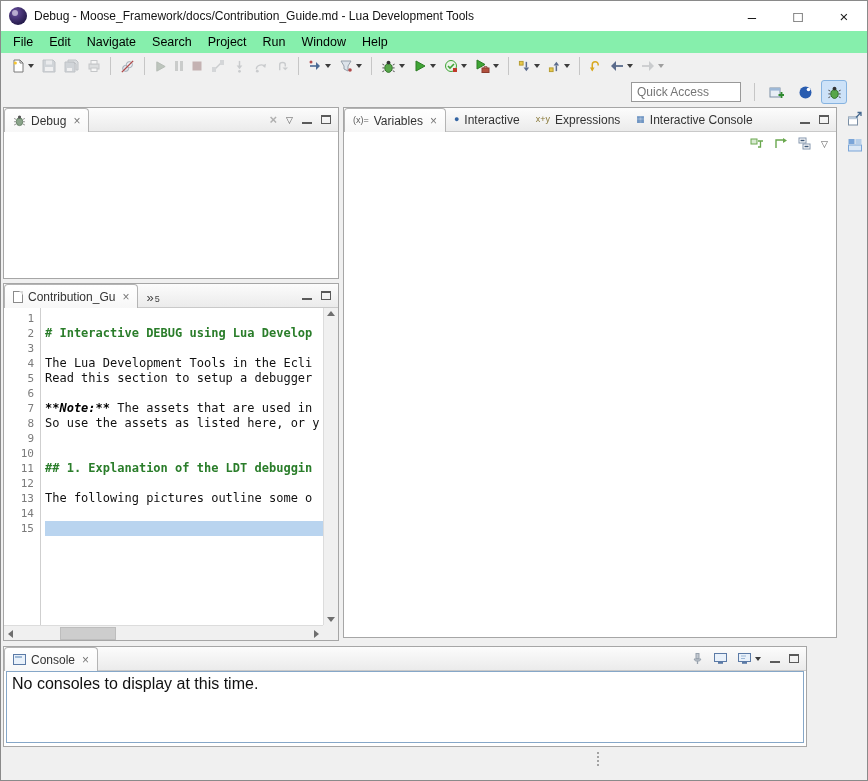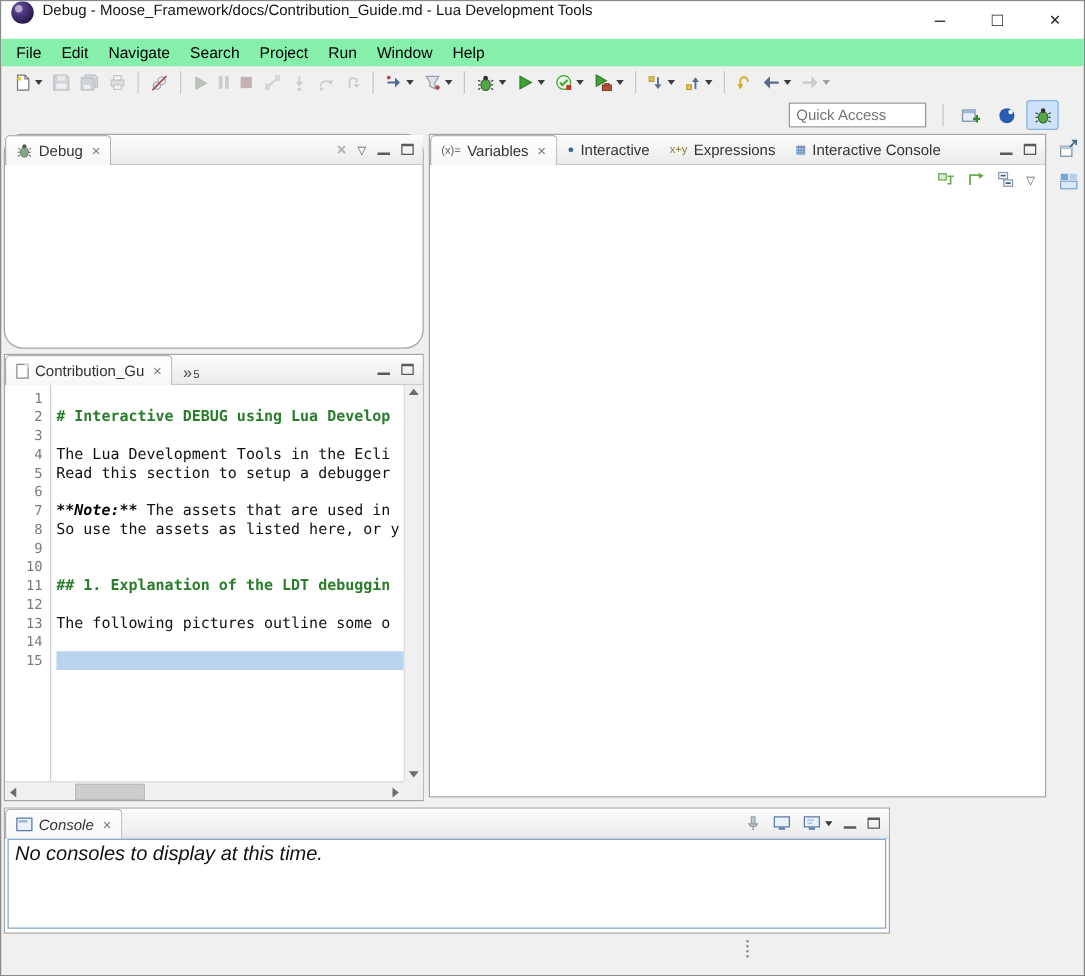--- a/index.html
+++ b/index.html
@@ -1,21 +1,21 @@
 <!DOCTYPE html>
 <html style="--header-green: #2a7d2a; --line-highlight: #b9d4ef; --accent-blue: #3a6ea5;"><head>
 <meta charset="utf-8">
 <style>
   *{margin:0;padding:0;box-sizing:border-box;}
   html,body{width:868px;height:781px;}
   body{font-family:"Liberation Sans",sans-serif;font-size:12px;color:#000;background:#d8d8d8;}
   .window{position:relative;width:868px;height:781px;background:#f0f0f0;border:1px solid #8a8a8a;overflow:hidden;}
 
   
-  .titlebar{position:absolute;left:0;top:0;width:100%;height:30px;background:#ffffff;display:flex;}
+  .titlebar{position:absolute;left:0;top:0;width:100%;height:30px;background:#ffffff;display:flex;align-items:center;}
   .app-icon{width:18px;height:18px;margin:0 7px 0 8px;border-radius:50%;
     background:radial-gradient(circle at 35% 30%, #6a4fa0, #241a4a 75%);flex:0 0 auto;position:relative;}
   .app-icon::after{content:"";position:absolute;left:3px;top:3px;width:6px;height:6px;border-radius:50%;
     background:rgba(255,255,255,.55);}
   .title-text{font-size:12px;color:#141414;white-space:nowrap;overflow:hidden;}
   .win-controls{margin-left:auto;display:flex;height:100%;}
   .win-btn{width:46px;height:100%;display:flex;align-items:center;justify-content:center;font-size:15px;color:#1a1a1a;cursor:default;}
 
   
   .menubar{position:absolute;left:0;top:30px;width:100%;height:22px;background:#86efac;display:flex;align-items:center;padding-left:4px;}
@@ -40,24 +40,24 @@
   .tab.selected{background:linear-gradient(#ffffff,#f7f7f7);border:1px solid #b4b4b4;border-bottom:none;border-radius:4px 4px 0 0;height:24px;margin-bottom:-1px;}
   .tab-glyph{font-size:9px;line-height:1;}
   .tab-close{font-size:12px;color:#777;margin-left:2px;}
   .header-actions{margin-left:auto;display:flex;align-items:center;gap:9px;padding-right:7px;height:100%;}
   .hbtn{display:flex;align-items:center;justify-content:center;color:#555;}
   .ic-min{display:inline-block;width:10px;height:8px;border-bottom:2px solid #5a5a5a;}
   .ic-max{display:inline-block;width:10px;height:9px;border:1px solid #5a5a5a;border-top:2px solid #5a5a5a;}
   .vmenu{font-size:9px;color:#555;}
   .gray-x{font-size:13px;font-weight:bold;color:#b0b0b0;line-height:1;}
 
-  #panel-debug{left:2px;top:106px;width:336px;height:172px;border-radius:15px;}
+  #panel-debug{left:2px;top:106px;width:336px;height:172px;}
   #panel-editor{left:2px;top:282px;width:336px;height:358px;}
   #panel-right{left:342px;top:106px;width:494px;height:531px;}
-  #panel-console{left:2px;top:645px;width:709px;height:101px;font-style:italic;}
+  #panel-console{left:2px;top:645px;width:804px;height:101px;}
 
   
   .icon-file{width:10px;height:12px;background:#fff;border:1px solid #8a8a8a;position:relative;flex:0 0 auto;}
   .icon-file::after{content:"";position:absolute;right:-1px;top:-1px;width:0;height:0;border-left:4px solid transparent;border-top:4px solid #d8d8d8;}
   .overflow-tab{display:flex;align-items:flex-start;padding:2px 8px;color:#444;font-size:13px;gap:1px;}
   .overflow-num{font-size:9px;margin-top:4px;}
   .editor-body{position:absolute;left:0;top:24px;right:0;bottom:0;background:#fff;}
   .gutter{position:absolute;left:0;top:0;bottom:15px;width:37px;background:#fff;border-right:1px solid #cfcfcf;
     font-family:"DejaVu Sans Mono",monospace;font-size:11px;line-height:15px;color:#7b7b7b;text-align:right;padding:3px 6px 0 0;overflow:hidden;}
   .code{position:absolute;left:41px;top:0;right:15px;bottom:15px;overflow:hidden;

